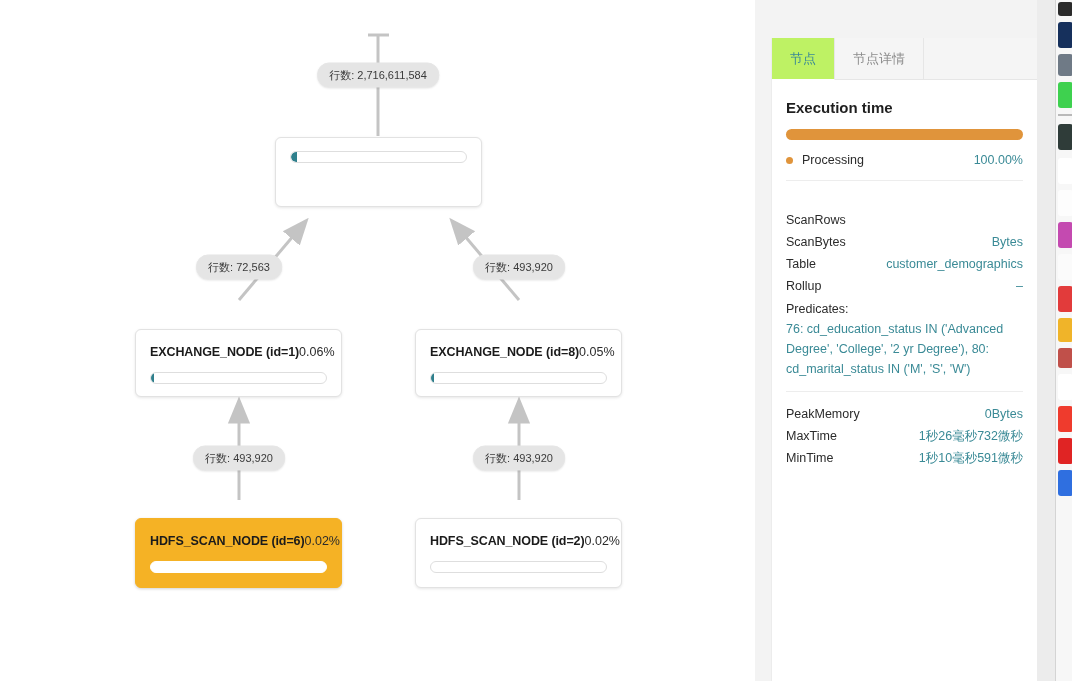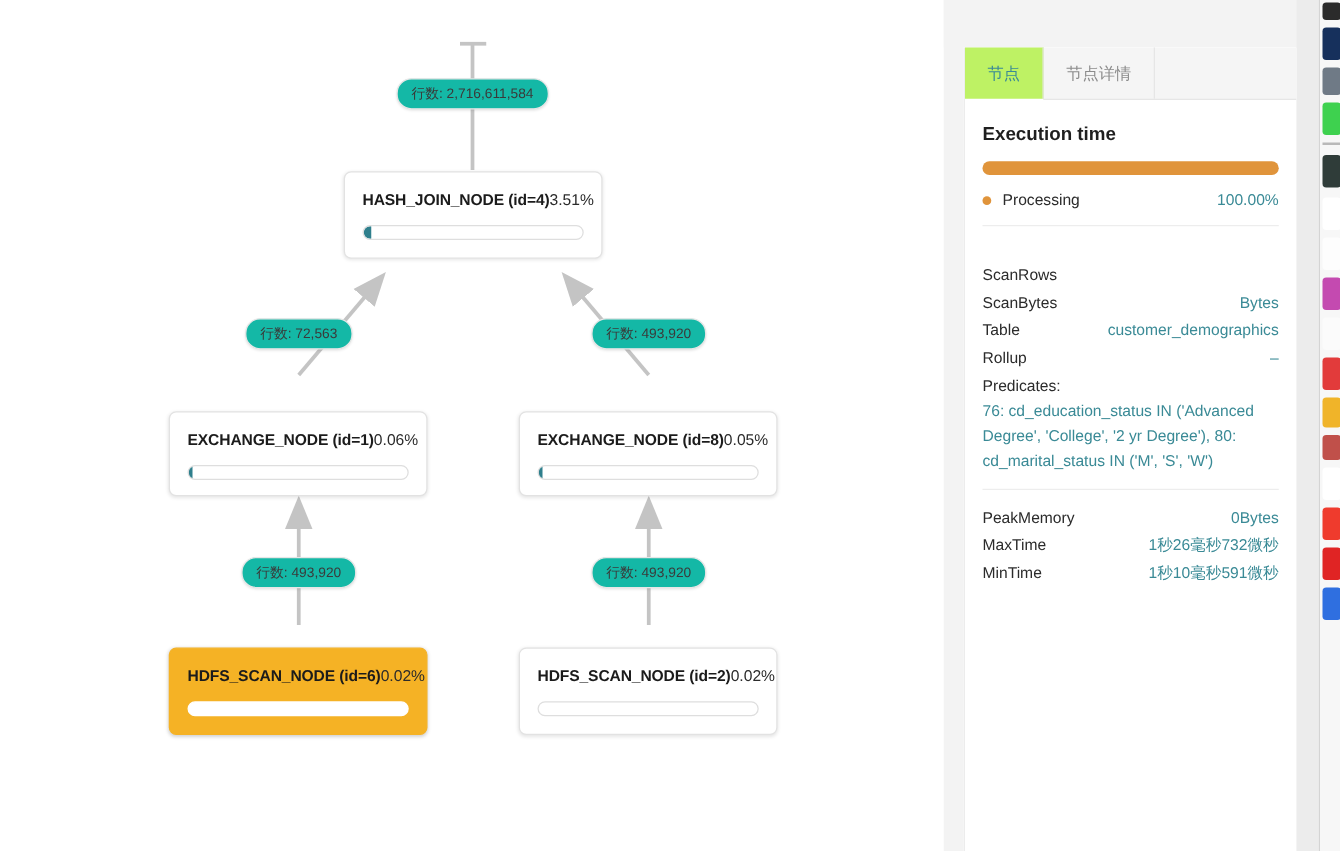--- a/index.html
+++ b/index.html
@@ -83,21 +83,21 @@
     background: #2f7f8c;
     border-radius: 6px 0 0 6px;
   }
   .plan-node.selected .node-bar-fill {
     background: #ffffff;
   }
 
   .edge-pill {
     position: absolute;
     transform: translate(-50%, -50%);
-    background: #14b8a6;
+    background: #e5e5e5;
     border: 1px solid #e6e6e6;
     border-radius: 12px;
     box-shadow: 0 1px 2px rgba(0,0,0,0.10);
     padding: 4px 11px;
     font-size: 11px;
     color: #3a3a3a;
     white-space: nowrap;
   }
 
   
@@ -262,24 +262,20 @@
     <line x1="239" y1="300" x2="300" y2="228" stroke="#c4c4c4" stroke-width="3" marker-end="url(#arrowhead)"></line>
 
     <line x1="519" y1="300" x2="458" y2="228" stroke="#c4c4c4" stroke-width="3" marker-end="url(#arrowhead)"></line>
 
     <line x1="239" y1="500" x2="239" y2="410" stroke="#c4c4c4" stroke-width="3" marker-end="url(#arrowhead)"></line>
 
     <line x1="519" y1="500" x2="519" y2="410" stroke="#c4c4c4" stroke-width="3" marker-end="url(#arrowhead)"></line>
   </svg>
 
   <div class="plan-node" style="left:275px; top:137px; width:207px; height:70px;">
-    <div class="node-head">
-      <span class="node-title">HASH_JOIN_NODE (id=4)</span>
-      <span class="node-pct">3.51%</span>
-    </div>
     <div class="node-bar-wrap">
       <div class="node-bar-fill" style="width: 3.51%;"></div>
     </div>
   </div>
 
   <div class="plan-node" style="left:135px; top:329px; width:207px; height:68px;">
     <div class="node-head">
       <span class="node-title">EXCHANGE_NODE (id=1)</span>
       <span class="node-pct">0.06%</span>
     </div>

